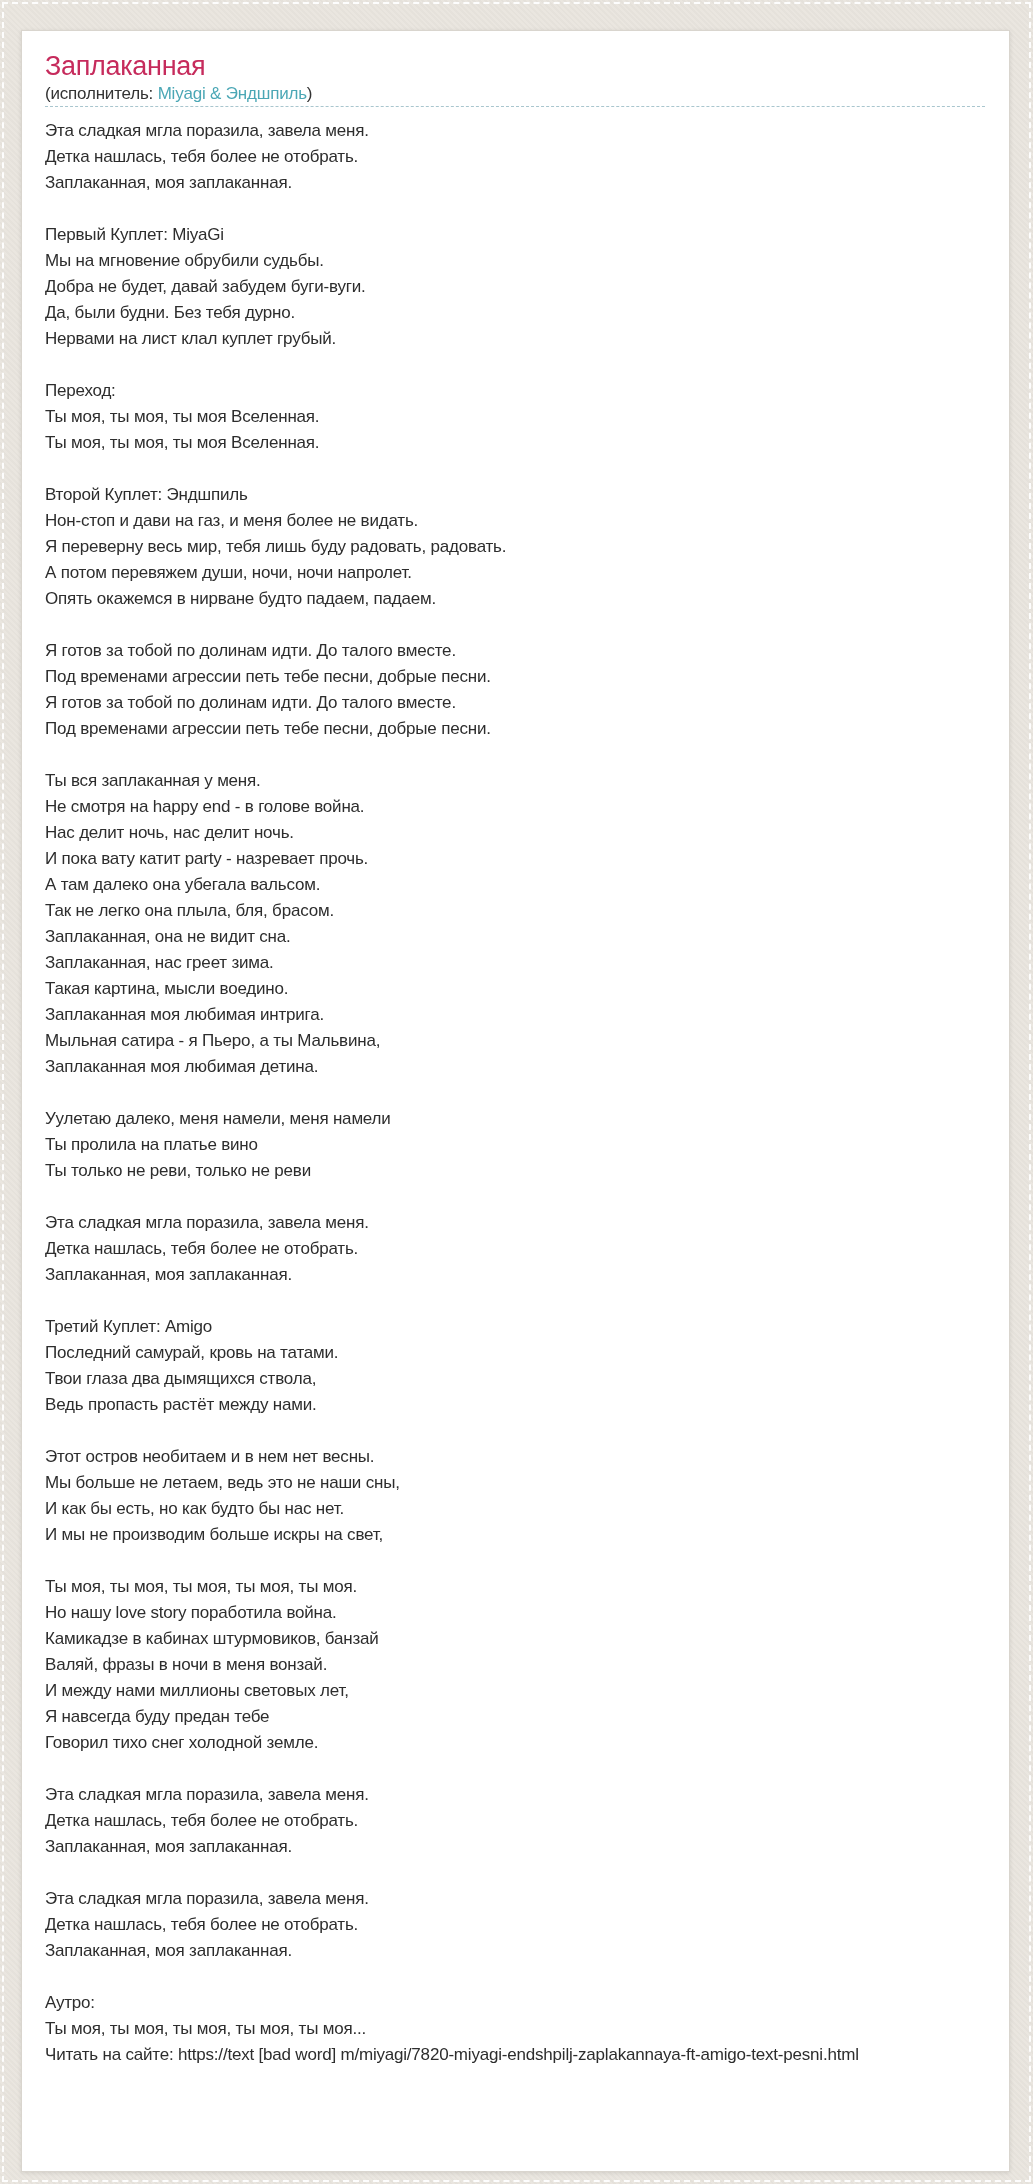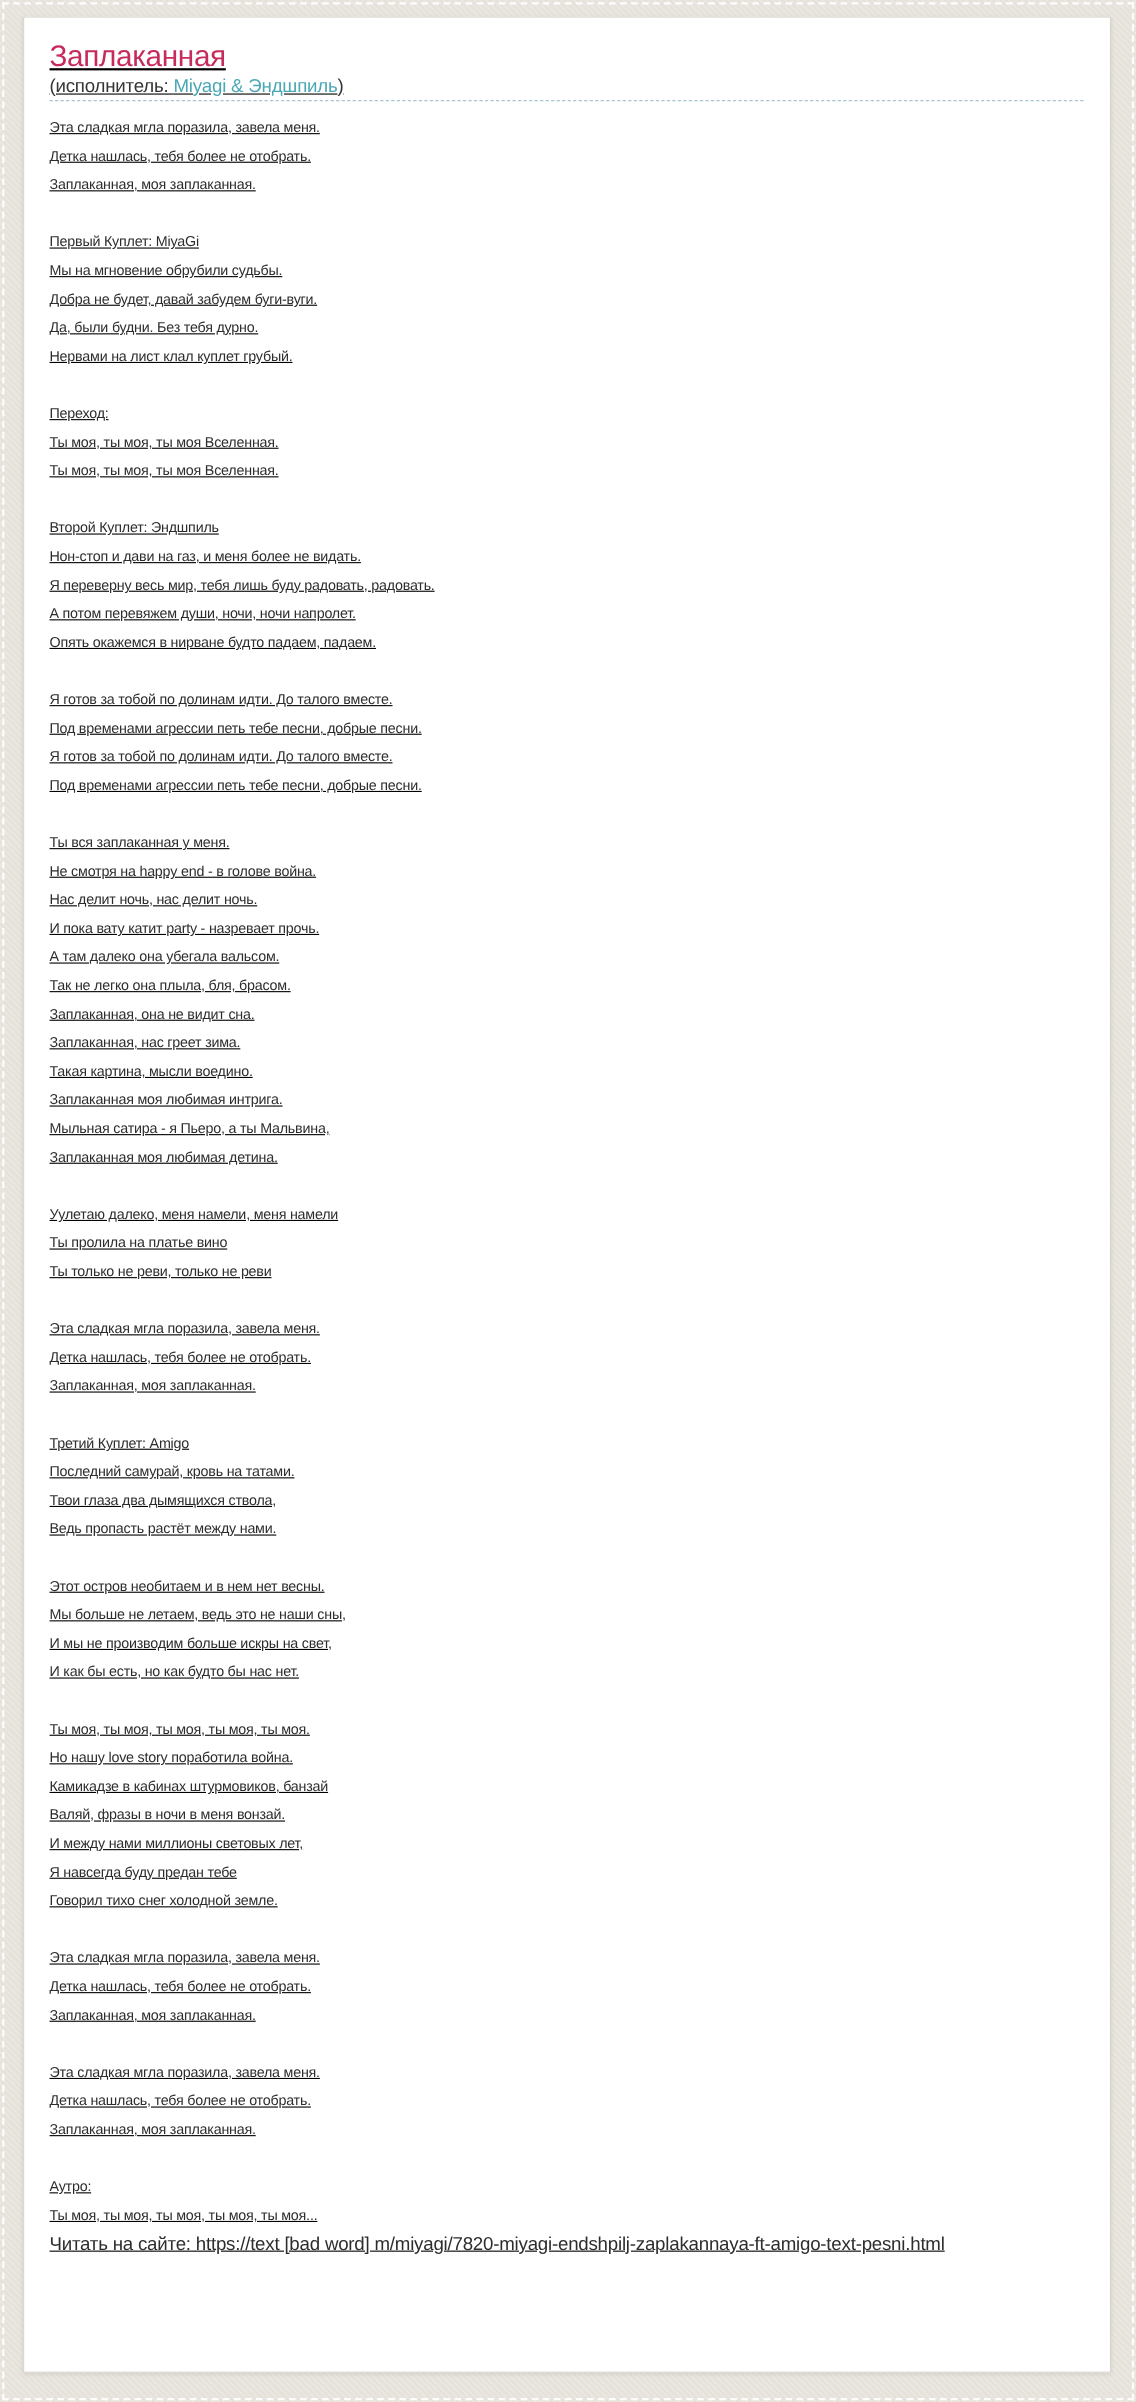--- a/index.html
+++ b/index.html
@@ -17,30 +17,29 @@
   .stitch-border {
     position: absolute;
     inset: 2px;
     border: 2px dashed rgba(255,255,255,0.95);
     pointer-events: none;
     z-index: 3;
   }
   .card {
     position: absolute;
     left: 21px;
-    top: 15px;
+    top: 30px;
     width: 989px;
     height: 2142px;
     box-sizing: border-box;
     background: #ffffff;
     border: 1px solid #d9d5ce;
     box-shadow: 0 1px 4px rgba(0,0,0,0.10);
     padding: 20px 24px 20px 23px;
     z-index: 1;
-    text-decoration: underline;
   }
   .song-title {
     margin: 0;
     font-size: 27px;
     line-height: 30px;
     font-weight: 400;
     color: #c62b5c;
     letter-spacing: -0.3px;
   }
   .artist-line {
@@ -55,21 +54,21 @@
     text-decoration: none;
     cursor: pointer;
   }
   .separator {
     border-bottom: 1px dashed #a9c6ce;
     margin-top: 2px;
     width: 100%;
   }
   .lyrics {
     margin-top: 11px;
-    font-size: 13px;
+    font-size: 17px;
     line-height: 26px;
     color: #2d2d2d;
     letter-spacing: -0.2px;
   }
   .stanza { margin: 0 0 26px 0; }
   .stanza:last-child { margin-bottom: 0; margin-top: 14px; }
   .line { white-space: nowrap; }
   .site-note {
     font-size: 17px;
     line-height: 26px;
@@ -144,22 +143,22 @@
       </div>
       <div class="stanza">
         <div class="line">Третий Куплет: Amigo</div>
         <div class="line">Последний самурай, кровь на татами.</div>
         <div class="line">Твои глаза два дымящихся ствола,</div>
         <div class="line">Ведь пропасть растёт между нами.</div>
       </div>
       <div class="stanza">
         <div class="line">Этот остров необитаем и в нем нет весны.</div>
         <div class="line">Мы больше не летаем, ведь это не наши сны,</div>
+        <div class="line">И как бы есть, но как будто бы нас нет.</div>
         <div class="line">И мы не производим больше искры на свет,</div>
-        <div class="line">И как бы есть, но как будто бы нас нет.</div>
       </div>
       <div class="stanza">
         <div class="line">Ты моя, ты моя, ты моя, ты моя, ты моя.</div>
         <div class="line">Но нашу love story поработила война.</div>
         <div class="line">Камикадзе в кабинах штурмовиков, банзай</div>
         <div class="line">Валяй, фразы в ночи в меня вонзай.</div>
         <div class="line">И между нами миллионы световых лет,</div>
         <div class="line">Я навсегда буду предан тебе</div>
         <div class="line">Говорил тихо снег холодной земле.</div>
       </div>

